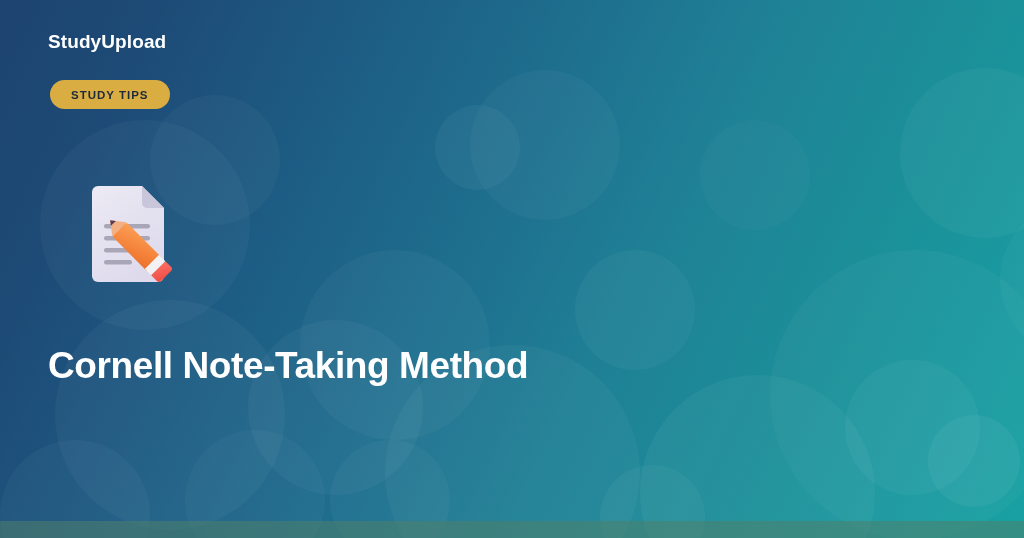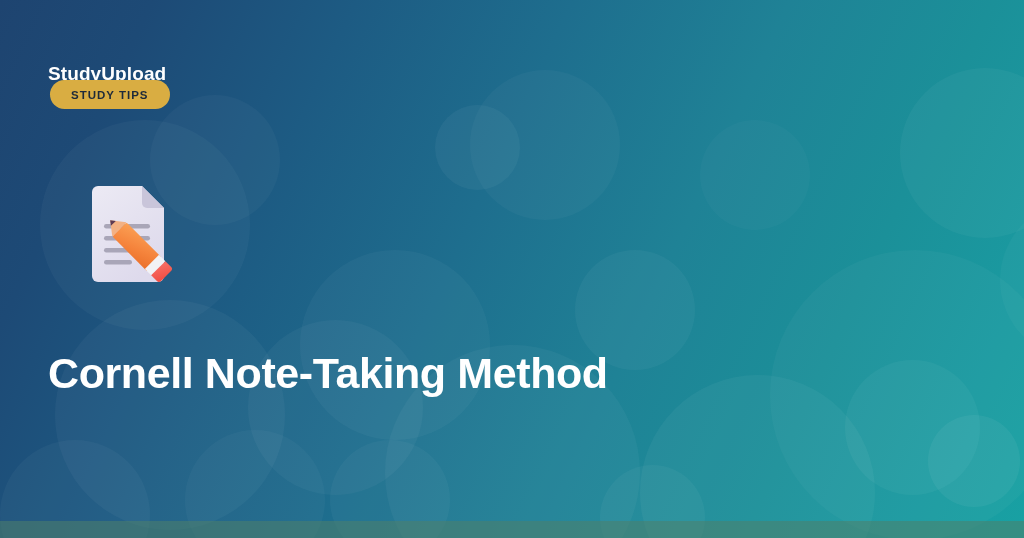--- a/index.html
+++ b/index.html
@@ -59,21 +59,20 @@
 
   .brand {
     position: absolute;
     left: 48px;
     top: 31px;
     font-size: 19px;
     font-weight: bold;
     color: #ffffff;
     letter-spacing: 0.1px;
     white-space: nowrap;
-    margin-top: 32px;
   }
 
   .badge {
     position: absolute;
     left: 50px;
     top: 80px;
     height: 29px;
     box-sizing: border-box;
     padding: 0 21px;
     display: inline-flex;
@@ -98,21 +97,21 @@
   .hero-icon svg {
     display: block;
     width: 100%;
     height: 100%;
   }
 
   .title {
     position: absolute;
     left: 48px;
     top: 320px;
-    font-size: 43px;
+    font-size: 37px;
     font-weight: bold;
     color: #ffffff;
     letter-spacing: -0.4px;
     white-space: nowrap;
     line-height: 1.15;
   }
 </style>
 </head>
 <body>
 

